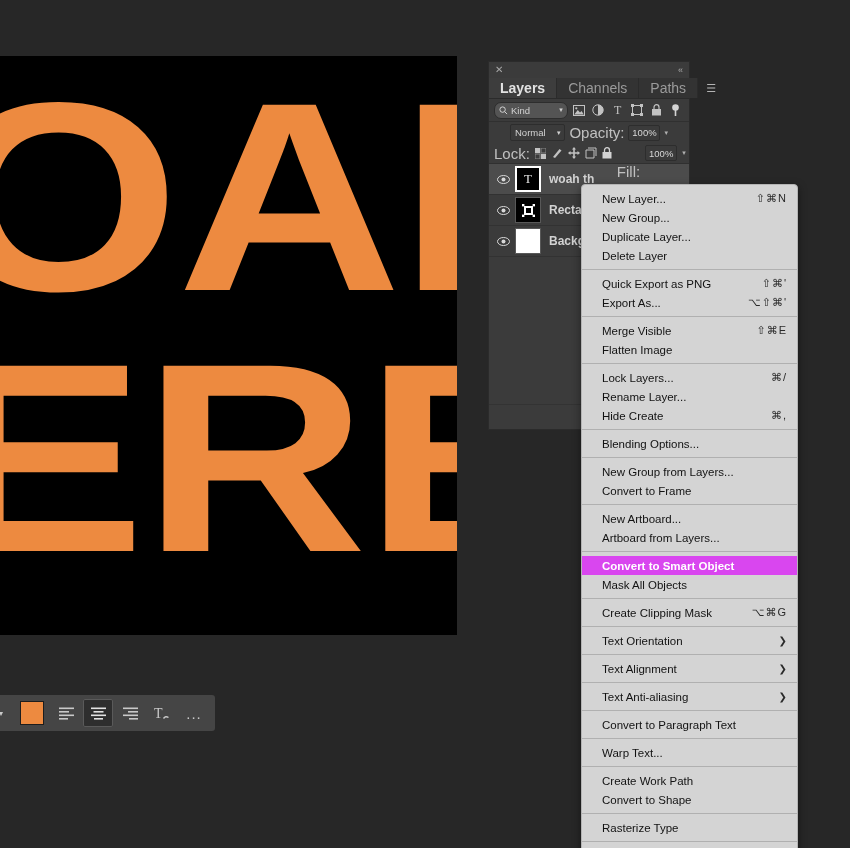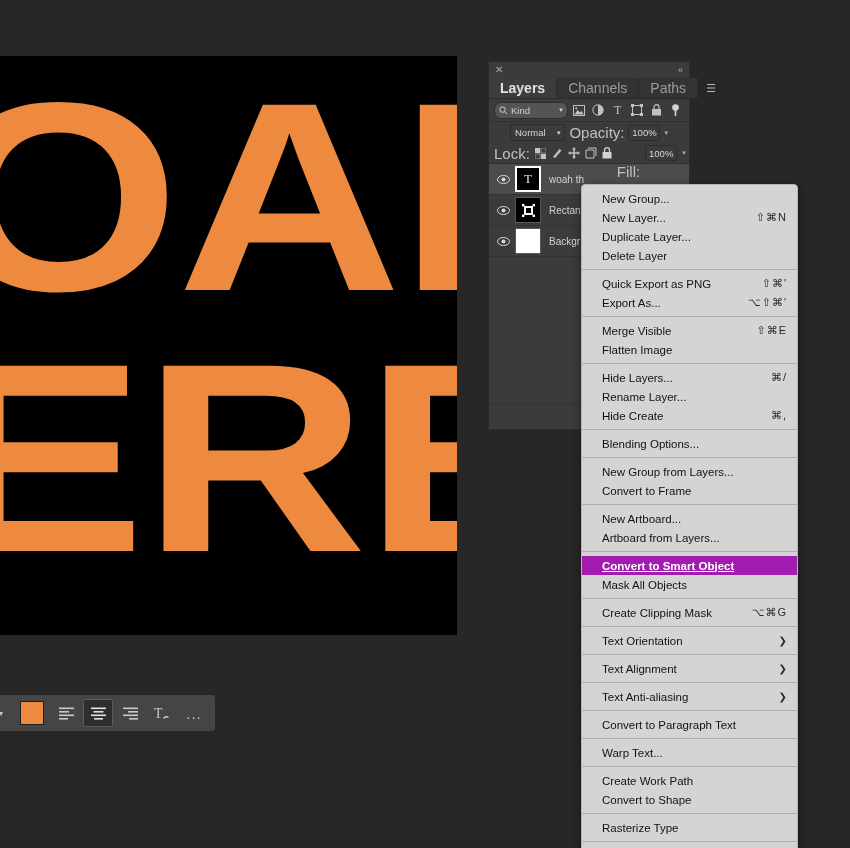--- a/index.html
+++ b/index.html
@@ -160,21 +160,21 @@
     width:26px; height:26px;
     margin-right:8px;
     display:flex; align-items:center; justify-content:center;
     position:relative;
     background:#000;
     border:1px solid #585858;
   }
   .layer-thumb.selected-thumb{ border:2px solid #ffffff; }
   .layer-thumb.white-thumb{ background:#ffffff; }
   .thumb-T{ color:#e6e6e6; font-size:13px; font-family:"Liberation Serif", serif; }
-  .layer-name{ font-size:10px; color:#d2d2d2; white-space:nowrap; overflow:hidden; }
+  .layer-name{ font-size:12px; color:#d2d2d2; white-space:nowrap; overflow:hidden;font-weight:bold; }
 
   #layers-filler{ height:126px; background:#3b3b3b; }
   #panel-bottom{
     position:absolute; left:0; bottom:0;
     width:100%; height:25px;
     background:#3b3b3b;
     border-top:1px solid #333;
     display:flex; align-items:center; justify-content:flex-end;
     gap:13px; padding-right:14px;
     color:#c2c2c2;
@@ -193,24 +193,23 @@
     color:#121212;
     overflow:hidden;
   }
   .menu-item{
     height:19px;
     display:flex; align-items:center;
     padding:0 10px 0 20px;
     white-space:nowrap;
   }
   .menu-item.highlight{
-    background:#a21caf;
+    background:#d946ef;
     color:#ffffff;
     font-weight:bold;
-    text-decoration:underline;
   }
   .menu-label{ flex:1; }
   .menu-shortcut{
     margin-left:14px;
     color:#2a2a2a;
     font-size:11px;
     letter-spacing:1px;
   }
   .menu-arrow{ margin-left:14px; font-size:10px; color:#2a2a2a; }
   .menu-sep{
@@ -438,27 +437,27 @@
       <svg width="13" height="11" viewBox="0 0 13 11">
           <rect x="0.5" y="0.5" width="12" height="10" stroke="#bdbdbd" fill="none"></rect>
           <rect x="4" y="3" width="5" height="5" fill="#e0e0e0"></rect>
         </svg>
     </span>
   </div>
 </div>
 
 <div id="context-menu">
     <div class="menu-item">
-      <span class="menu-label">New Group...</span>
-    </div>
-    <div class="menu-item">
       <span class="menu-label">New Layer...</span>
       <span class="menu-shortcut">⇧⌘N</span>
     </div>
     <div class="menu-item">
+      <span class="menu-label">New Group...</span>
+    </div>
+    <div class="menu-item">
       <span class="menu-label">Duplicate Layer...</span>
     </div>
     <div class="menu-item">
       <span class="menu-label">Delete Layer</span>
     </div>
     <div class="menu-sep"></div>
     <div class="menu-item">
       <span class="menu-label">Quick Export as PNG</span>
       <span class="menu-shortcut">⇧⌘'</span>
     </div>
@@ -469,21 +468,21 @@
     <div class="menu-sep"></div>
     <div class="menu-item">
       <span class="menu-label">Merge Visible</span>
       <span class="menu-shortcut">⇧⌘E</span>
     </div>
     <div class="menu-item">
       <span class="menu-label">Flatten Image</span>
     </div>
     <div class="menu-sep"></div>
     <div class="menu-item">
-      <span class="menu-label">Hide Layers...</span>
+      <span class="menu-label">Lock Layers...</span>
       <span class="menu-shortcut">⌘/</span>
     </div>
     <div class="menu-item">
       <span class="menu-label">Rename Layer...</span>
     </div>
     <div class="menu-item">
       <span class="menu-label">Hide Create</span>
       <span class="menu-shortcut">⌘,</span>
     </div>
     <div class="menu-sep"></div>

